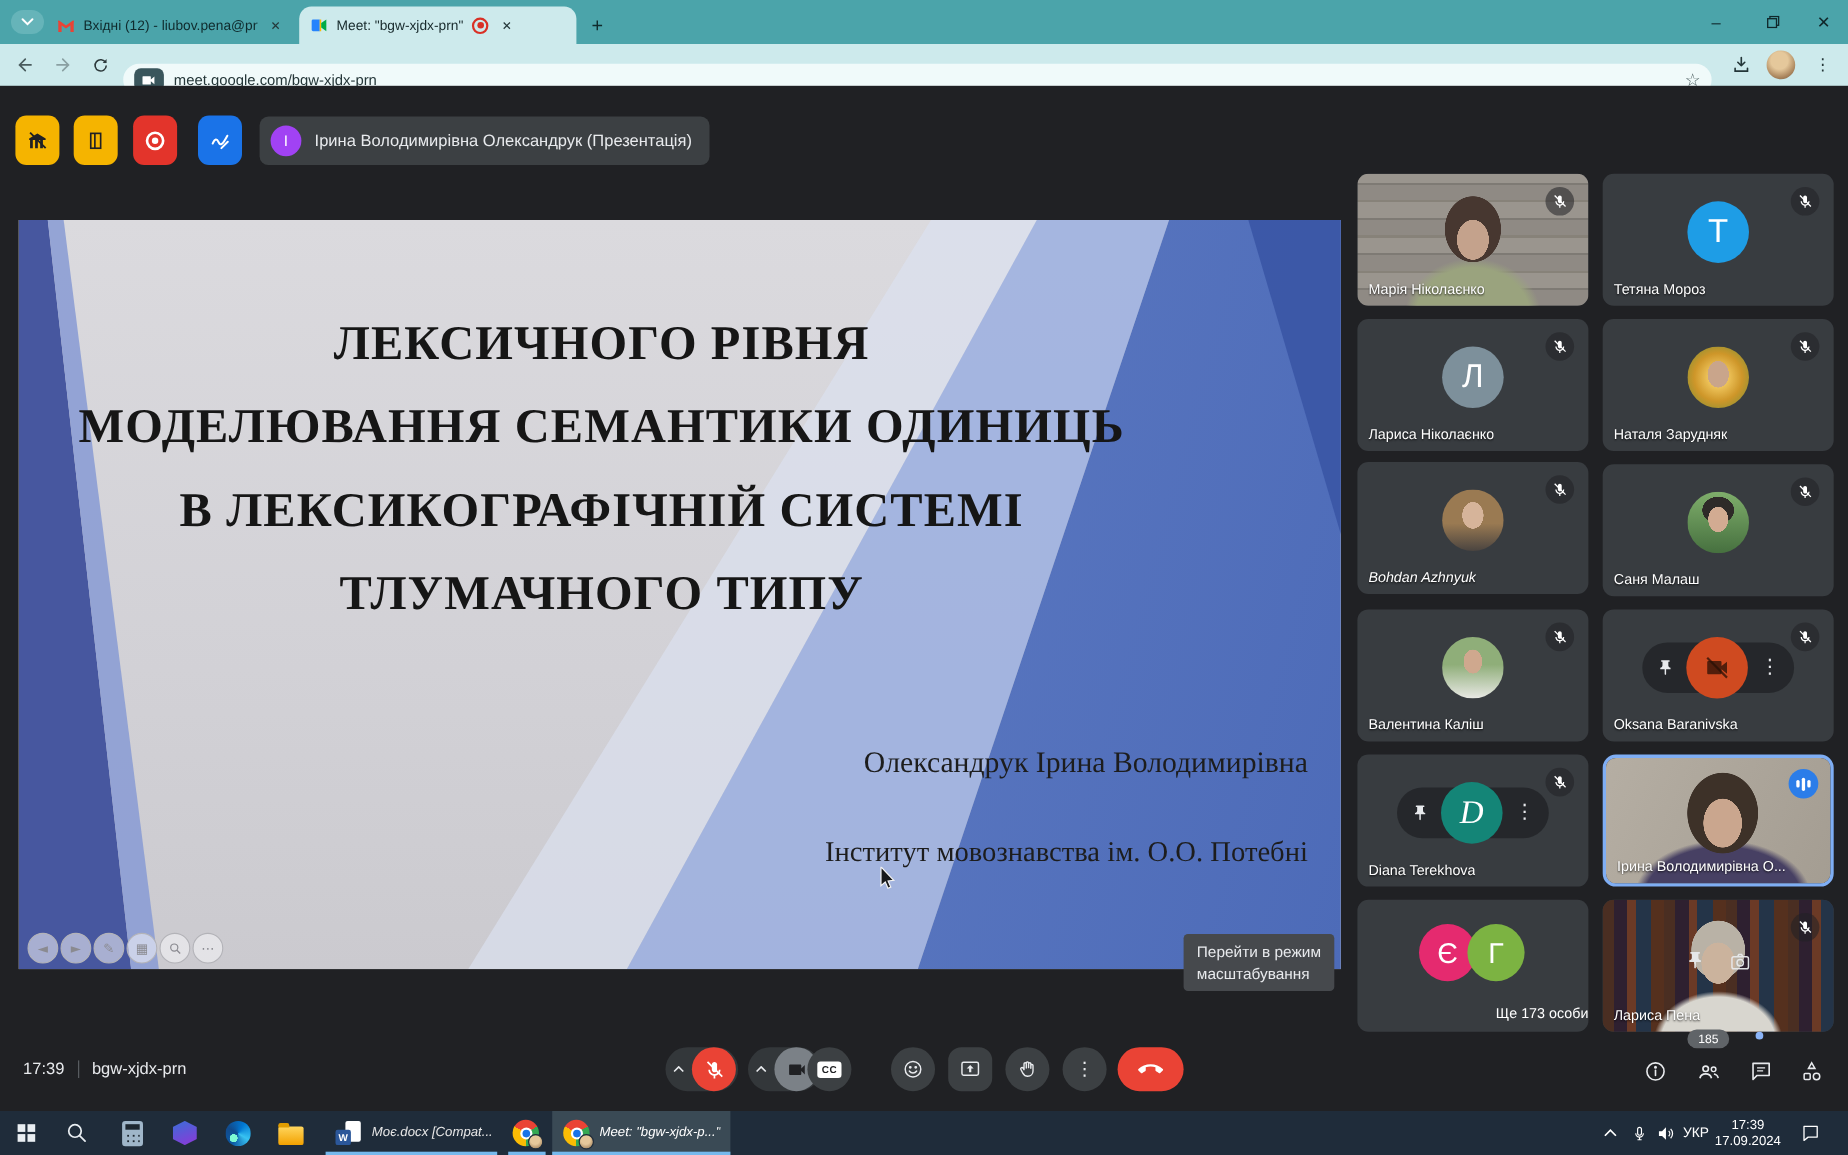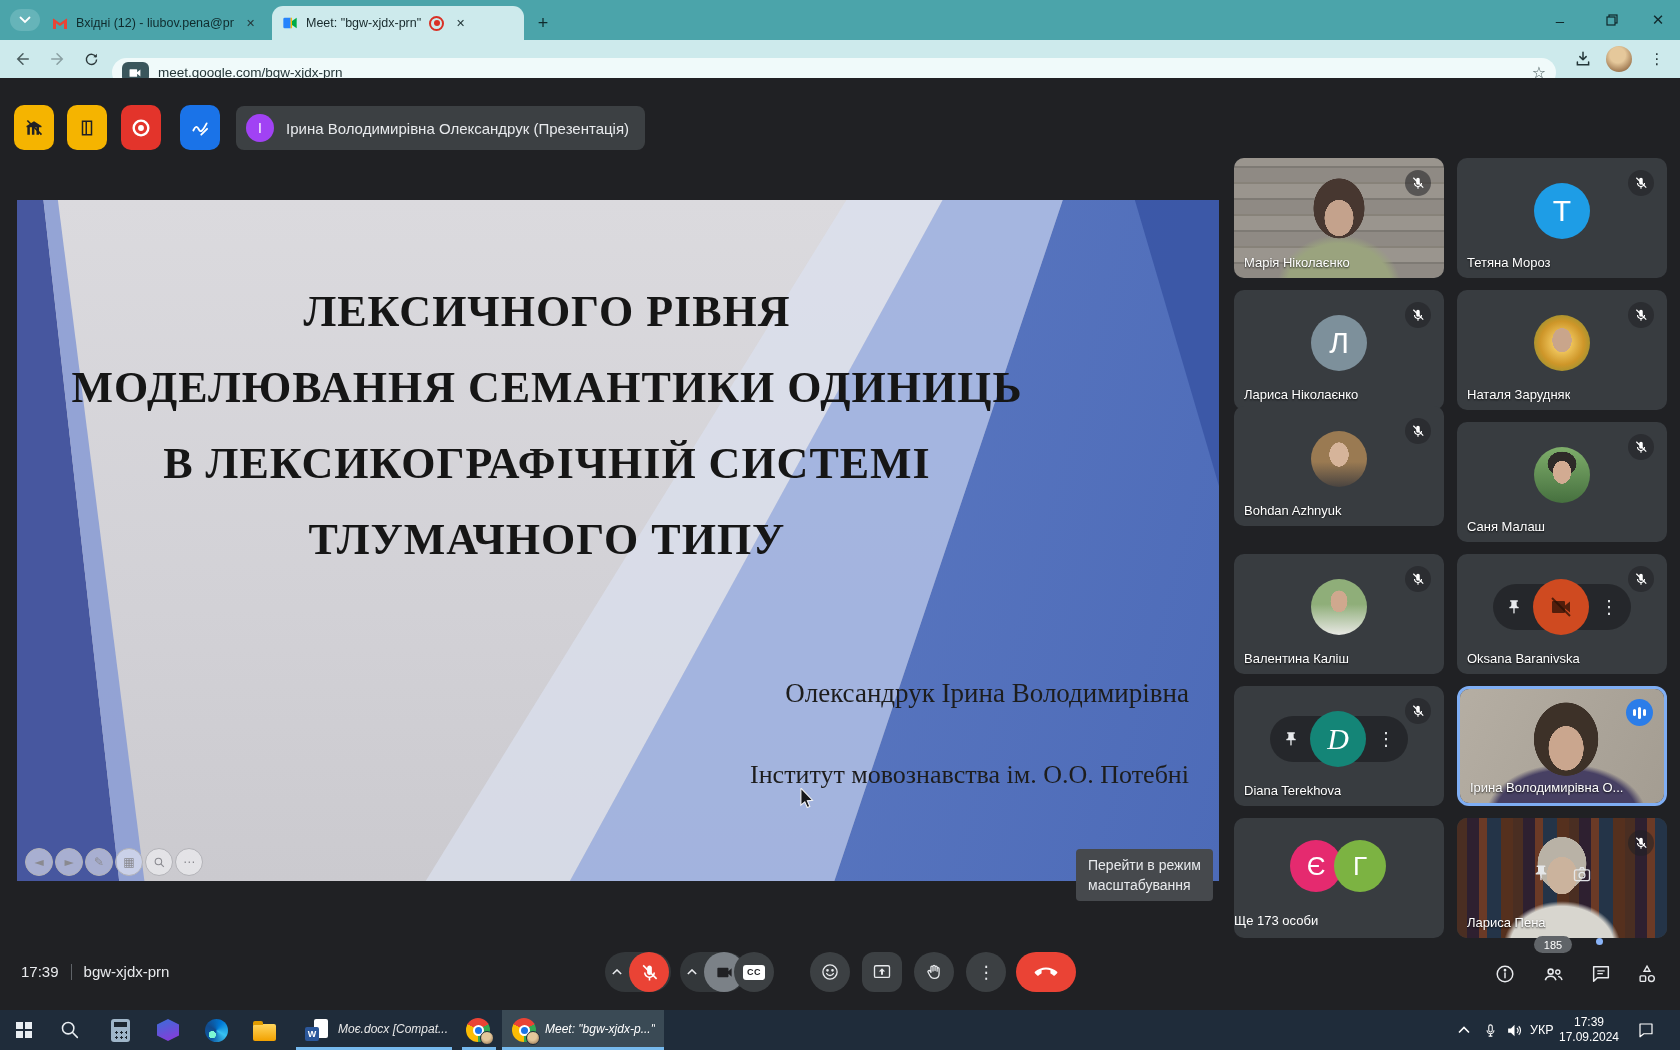--- a/index.html
+++ b/index.html
@@ -109,21 +109,21 @@
   .hoverbar .cavatar{position:static;transform:none;flex:0 0 auto;}
   .hdots{color:#e8eaed;font-size:18px;font-family:"DejaVu Sans",sans-serif;}
   .audiobadge{position:absolute;top:10px;right:11px;width:27px;height:27px;border-radius:50%;
     background:#2B7DE9;display:flex;align-items:center;justify-content:center;gap:2px;}
   .audiobadge i{display:block;width:3px;border-radius:2px;background:#fff;}
   .ab1{height:7px}.ab2{height:12px}.ab3{height:7px}
   .dual{position:absolute;width:52px;height:52px;border-radius:50%;color:#fff;font-size:26px;
     display:flex;align-items:center;justify-content:center;top:22px;}
   .dual.a{left:56px;}
   .dual.b{left:100px;z-index:2;}
-  .tile .cname{position:absolute;left:0;right:0;bottom:10px;text-align:left;color:#fff;font-size:13px;}
+  .tile .cname{position:absolute;left:0;right:0;bottom:10px;text-align:right;color:#fff;font-size:13px;}
   .ovicons{position:absolute;left:0;top:38%;width:100%;display:flex;justify-content:center;gap:22px;opacity:.95;}
   .logoD{font-family:"Liberation Serif","DejaVu Serif",serif;font-style:italic;}
 
   
   .tooltip{position:absolute;left:1076px;top:771px;background:#46494D;color:#e8eaed;
     font-size:14px;line-height:20px;padding:6px 12px;border-radius:4px;white-space:nowrap;}
 
   
   .barleft{position:absolute;top:885px;left:21px;display:flex;align-items:center;gap:12px;
     color:#e8eaed;font-size:15px;}
@@ -387,21 +387,21 @@
       <div class="micoff">
         <svg width="14" height="14" viewBox="0 0 24 24">
             <path fill="#fff" d="M12 15c1.66 0 3-1.34 3-3V6c0-1.66-1.34-3-3-3S9 4.34 9 6v6c0 1.66 1.34 3 3 3z"></path>
             <path fill="#fff" d="M17 12c0 2.76-2.24 5-5 5s-5-2.24-5-5H5c0 3.53 2.61 6.43 6 6.92V22h2v-3.08c3.39-.49 6-3.39 6-6.92h-2z"></path>
             <path stroke="#fff" stroke-width="2" d="M4 3l17 17"></path>
           </svg>
       </div>
       <span class="tname">Наталя Зарудняк</span>
     </div>
 
-    <div class="tile" style="left:1234px;top:328px;">
+    <div class="tile" style="left:1234px;top:342px;font-style:italic;">
       <div class="pavatar p-bohdan"></div>
       <div class="micoff">
         <svg width="14" height="14" viewBox="0 0 24 24">
             <path fill="#fff" d="M12 15c1.66 0 3-1.34 3-3V6c0-1.66-1.34-3-3-3S9 4.34 9 6v6c0 1.66 1.34 3 3 3z"></path>
             <path fill="#fff" d="M17 12c0 2.76-2.24 5-5 5s-5-2.24-5-5H5c0 3.53 2.61 6.43 6 6.92V22h2v-3.08c3.39-.49 6-3.39 6-6.92h-2z"></path>
             <path stroke="#fff" stroke-width="2" d="M4 3l17 17"></path>
           </svg>
       </div>
       <span class="tname">Bohdan Azhnyuk</span>
     </div>

